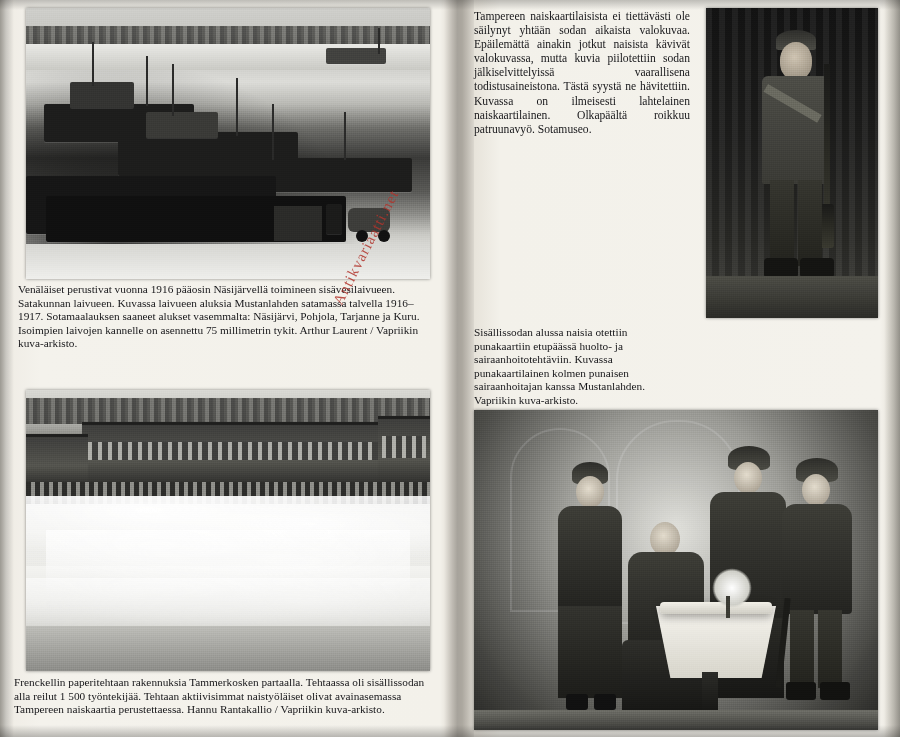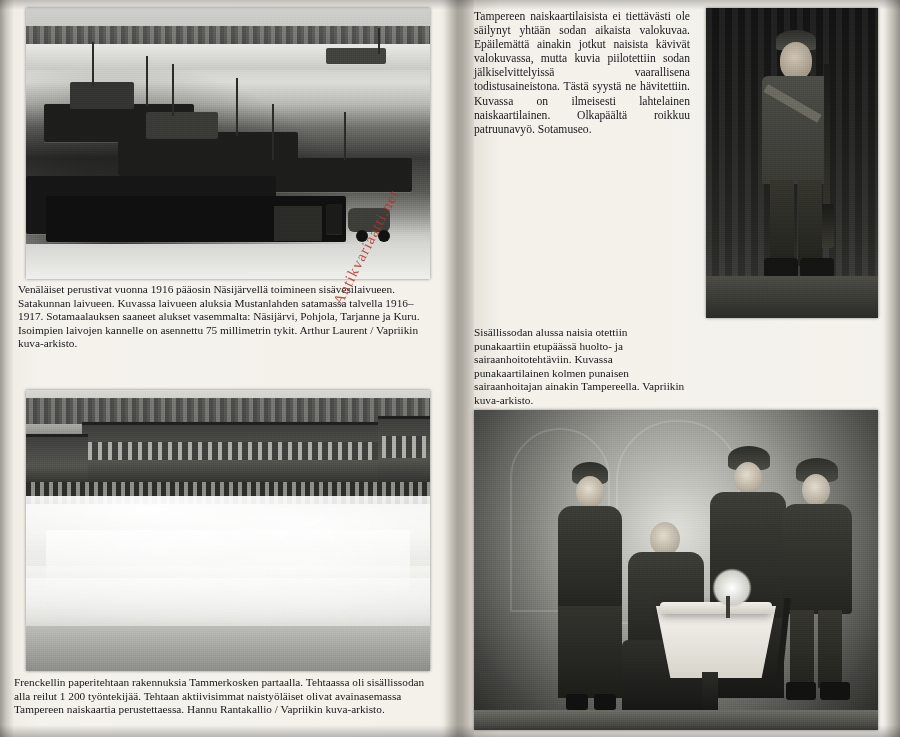--- a/index.html
+++ b/index.html
@@ -337,41 +337,41 @@
     <div class="mill-windows" style="left:356px;top:46px;width:44px;height:22px;"></div>
 
     <div class="dam" style="left:0;top:92px;width:404px;height:22px;"></div>
     <div class="foam" style="left:0;top:106px;width:404px;height:70px;"></div>
     <div class="foam" style="left:20px;top:140px;width:364px;height:80px;opacity:.85;"></div>
     <div class="foam" style="left:0;top:188px;width:404px;height:60px;opacity:.6;"></div>
     <div style="position:absolute;left:0;top:236px;width:404px;height:45px;background:linear-gradient(180deg,#bdbdb8,#8d8d89);"></div>
     <div class="grain"></div>
   </div>
 
-  <div class="caption" id="caption-mill">Frenckellin paperitehtaan rakennuksia Tammerkosken partaalla. Tehtaassa oli sisällissodan alla reilut 1 200 työntekijää. Tehtaan aktiivisimmat naistyöläiset olivat avainasemassa Tampereen naiskaartia perustettaessa. Hannu Rantakallio / Vapriikin kuva-arkisto.</div>
+  <div class="caption" id="caption-mill">Frenckellin paperitehtaan rakennuksia Tammerkosken partaalla. Tehtaassa oli sisällissodan alla reilut 1 500 työntekijää. Tehtaan aktiivisimmat naistyöläiset olivat avainasemassa Tampereen naiskaartia perustettaessa. Hannu Rantakallio / Vapriikin kuva-arkisto.</div>
 
   <div id="body-text">Tampereen naiskaartilaisista ei tiettävästi ole säilynyt yhtään sodan aikaista valokuvaa. Epäilemättä ainakin jotkut naisista kävivät valokuvassa, mutta kuvia piilotettiin sodan jälkiselvittelyissä vaarallisena todistusaineistona. Tästä syystä ne hävitettiin. Kuvassa on ilmeisesti lahtelainen naiskaartilainen. Olkapäältä roikkuu patruunavyö. Sotamuseo.</div>
 
   <div class="photo" id="photo-guardwoman">
     <div class="pw-bg-stripes"></div>
     <div class="pw-cap" style="left:70px;top:22px;width:40px;height:20px;"></div>
     <div class="pw-head" style="left:74px;top:34px;width:32px;height:38px;"></div>
     <div class="pw-body" style="left:56px;top:68px;width:68px;height:108px;"></div>
     <div class="pw-strap" style="left:62px;top:76px;width:62px;height:9px;transform:rotate(30deg);"></div>
     <div class="pw-rifle" style="left:118px;top:56px;width:6px;height:180px;"></div>
     <div class="pw-rifle" style="left:114px;top:196px;width:14px;height:44px;border-radius:3px;"></div>
     <div class="pw-leg" style="left:64px;top:172px;width:24px;height:86px;"></div>
     <div class="pw-leg" style="left:92px;top:172px;width:24px;height:86px;"></div>
     <div style="position:absolute;left:58px;top:250px;width:34px;height:20px;background:#141412;border-radius:4px;"></div>
     <div style="position:absolute;left:94px;top:250px;width:34px;height:20px;background:#141412;border-radius:4px;"></div>
     <div style="position:absolute;left:0;top:268px;width:172px;height:42px;background:linear-gradient(180deg,#4d4d46,#2b2b27);"></div>
     <div class="grain"></div>
   </div>
 
-  <div class="caption" id="caption-guardwoman">Sisällissodan alussa naisia otettiin punakaartiin etupäässä huolto- ja sairaanhoitotehtäviin. Kuvassa punakaartilainen kolmen punaisen sairaanhoitajan ainakin Tampereella. Vapriikin kuva-arkisto.</div>
+  <div class="caption" id="caption-guardwoman">Sisällissodan alussa naisia otettiin punakaartiin etupäässä huolto- ja sairaanhoitotehtäviin. Kuvassa punakaartilainen kolmen punaisen sairaanhoitajan kanssa Mustanlahden. Vapriikin kuva-arkisto.</div>
 
   <div class="photo" id="photo-group">
     <div class="gp-backdrop-panel" style="left:36px;top:18px;width:96px;height:180px;"></div>
     <div class="gp-backdrop-panel" style="left:142px;top:10px;width:120px;height:200px;"></div>
     <div style="position:absolute;left:0;top:0;width:404px;height:320px;background:radial-gradient(ellipse at 50% 40%, rgba(255,255,255,0.18), rgba(0,0,0,0.35) 80%);"></div>
 
     <div class="gp-figure" style="left:78px;top:52px;width:76px;height:250px;">
       <div class="gp-hat" style="left:20px;top:0;width:36px;height:22px;"></div>
       <div class="gp-head" style="left:24px;top:14px;width:28px;height:32px;"></div>
       <div class="gp-coat" style="left:6px;top:44px;width:64px;height:104px;"></div>

